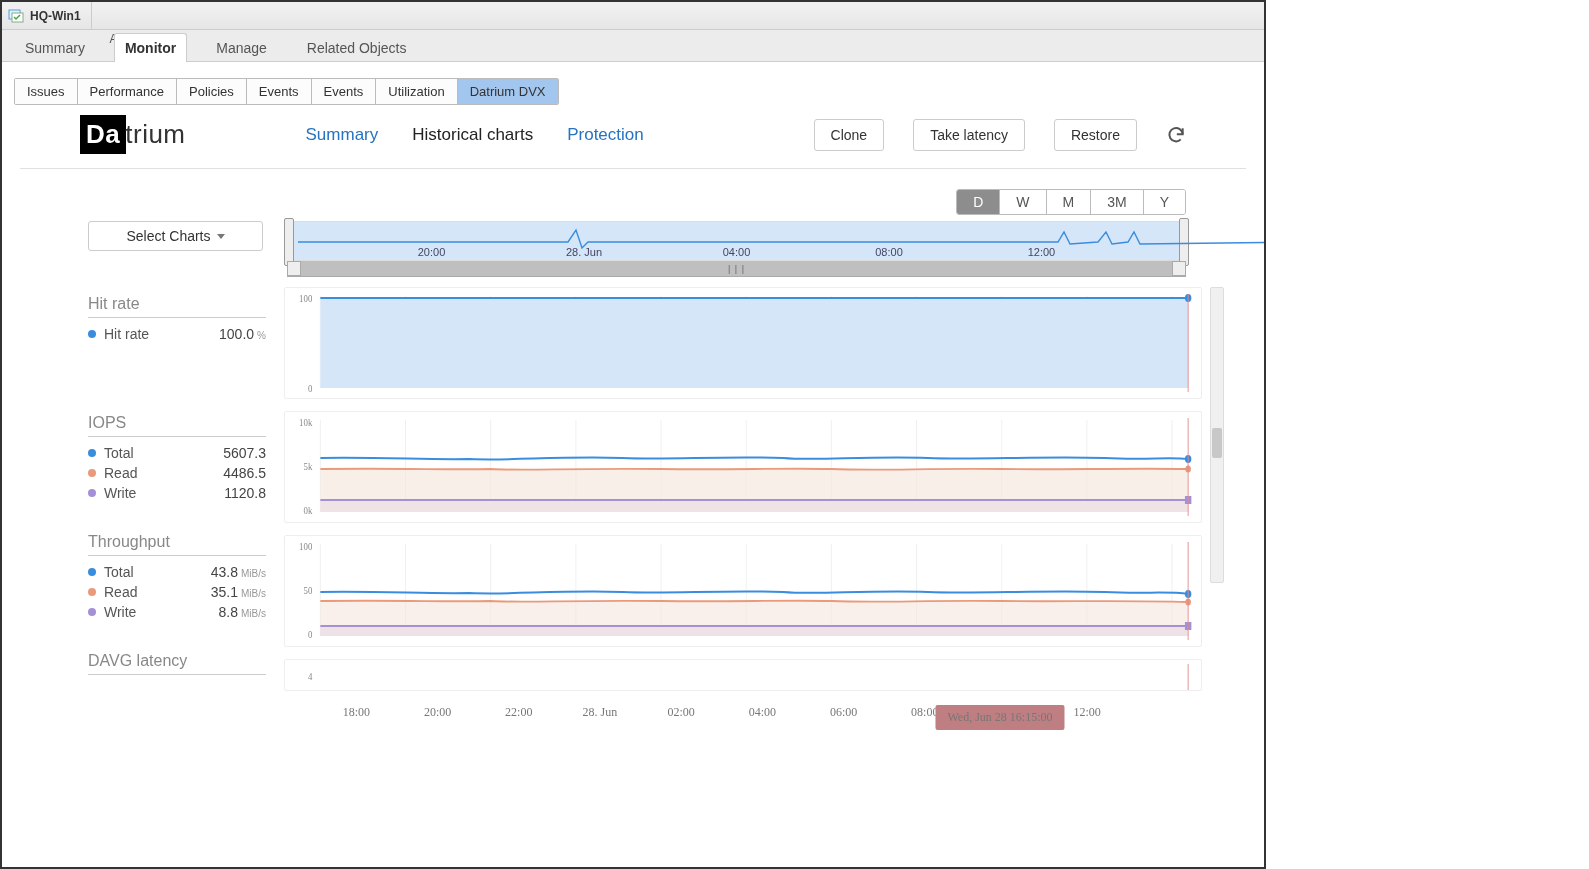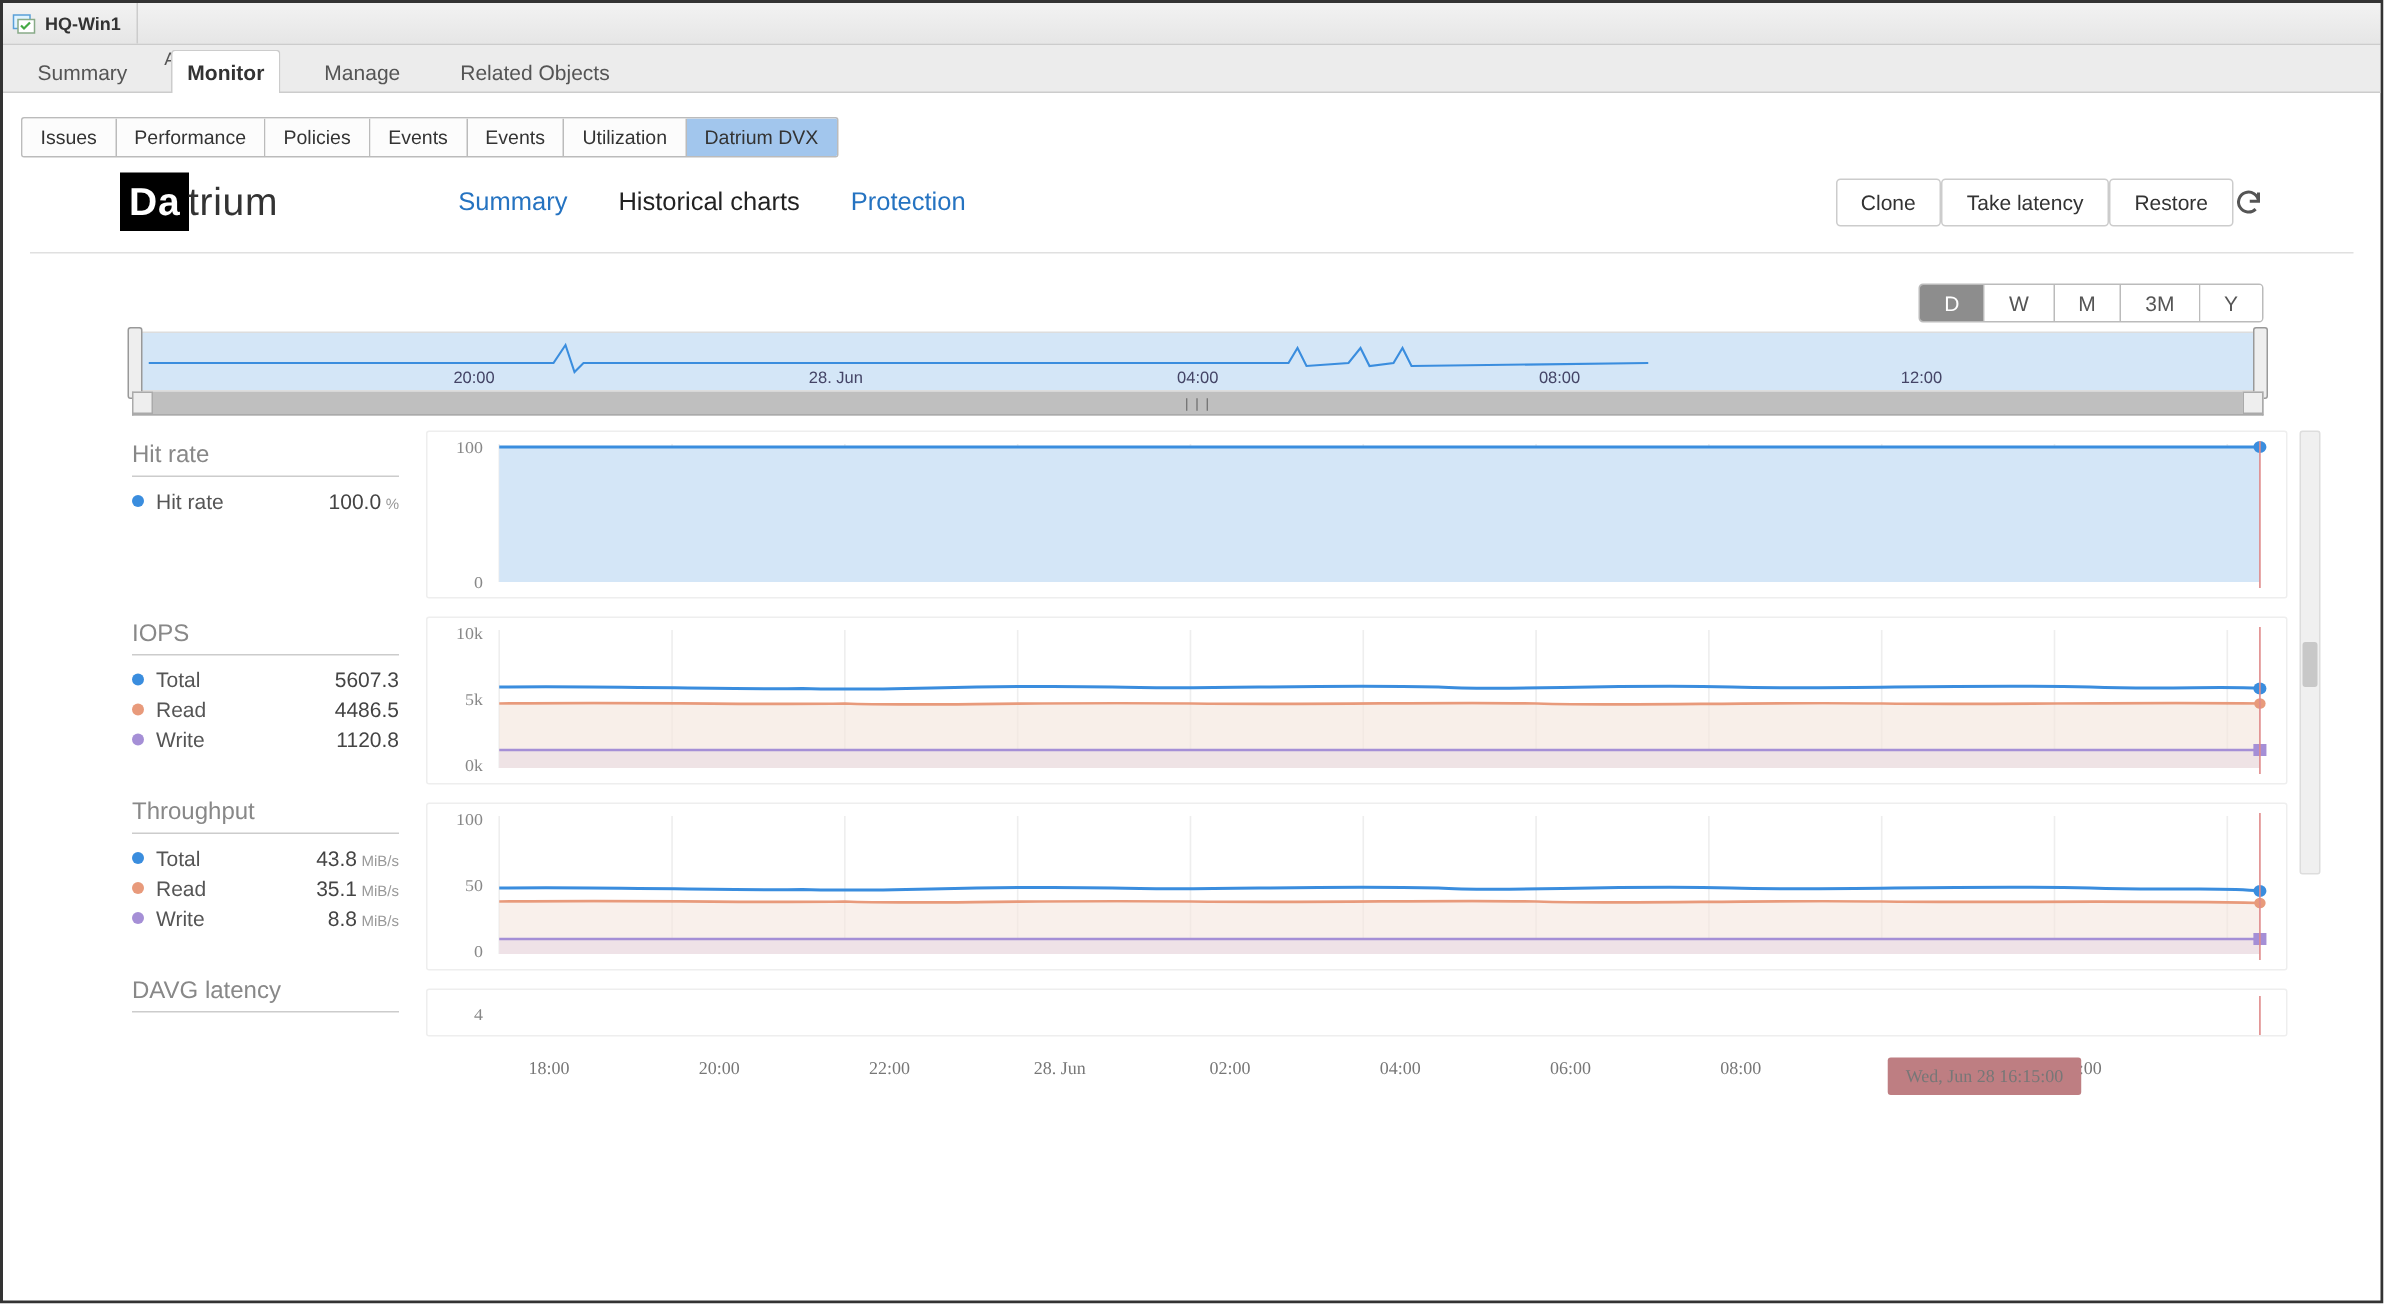--- a/index.html
+++ b/index.html
@@ -1,17 +1,17 @@
 <!DOCTYPE html>
 <html><head>
 <meta charset="utf-8">
 <style>
   * { box-sizing: border-box; }
   html, body { margin:0; padding:0; font-family: "Helvetica Neue", Arial, sans-serif; font-size:13px; color:#333; background:#fff;}
-  .frame { width:1589px; height:869px; border:2px solid #333; position:relative; overflow:hidden; }
+  .frame { width:1266px; height:869px; border:2px solid #333; position:relative; overflow:hidden; }
 
   
   .titlebar { height:28px; background:linear-gradient(#f2f2f2,#e6e6e6); border-bottom:1px solid #ccc; display:flex; align-items:center; padding:0 6px; gap:6px; font-size:12px; color:#333;}
   .vm-icon { width:16px; height:16px; display:inline-block; position:relative; }
   .vm-icon svg { width:16px; height:16px; }
   .tb-title { font-weight:bold; }
   .tb-sep { width:1px; height:100%; background:#ccc; margin:0 4px;}
   .tb-btn { padding:4px 8px; cursor:pointer; color:#555; display:flex; align-items:center; gap:4px;margin-top:46px;}
   .caret-down { width:0;height:0;border-left:4px solid transparent;border-right:4px solid transparent;border-top:5px solid #777;}
 
@@ -28,21 +28,21 @@
   .stab.active { background:#a2c6ed; }
 
   
   .vendor-bar { padding:10px 10px 12px 10px; }
   .vendor-inner { display:flex; align-items:center; padding:0 68px 0 68px;}
   .logo-da { background:#000; color:#fff; font-weight:700; font-size:26px; padding:4px 6px 4px 6px; letter-spacing:.5px;}
   .logo-trium { font-size:26px; letter-spacing:.5px; color:#333; margin-left:-1px; font-weight:500;}
   .vnav { display:flex; gap:34px; margin-left:120px; font-size:17px;}
   .vnav span { cursor:pointer; color:#2573c1; }
   .vnav span.plain { color:#222; }
-  .vbtns { margin-left:auto; display:flex; gap:0; align-items:center;}
+  .vbtns { margin-left:auto; display:flex; gap:29px; align-items:center;}
   .btn { border:1px solid #ccc; background:#fff; padding:7px 16px; border-radius:3px; cursor:pointer; font-size:14px; color:#333;}
   .refresh-icon { width:20px;height:20px; cursor:pointer; color:#555;}
   .vendor-divider { height:1px; background:#e0e0e0; margin:14px 8px 0 8px;}
 
   
   .range-row { display:flex; justify-content:flex-end; padding:8px 78px 0 0;}
   .range-group { display:flex; border:1px solid #bbb; border-radius:3px; overflow:hidden;}
   .range-btn { padding:4px 16px; border-right:1px solid #bbb; background:#fff; cursor:pointer; font-size:14px; color:#555;}
   .range-btn:last-child{border-right:none;}
   .range-btn.active { background:#8d8d8d; color:#fff; }
@@ -162,20 +162,26 @@
     <div class="range-group">
       <span class="range-btn active">D</span>
       <span class="range-btn">W</span>
       <span class="range-btn">M</span>
       <span class="range-btn">3M</span>
       <span class="range-btn">Y</span>
     </div>
   </div>
 
   <div class="content-row">
+    <div class="select-charts">
+      <span class="btn">
+        <span>Select Charts</span>
+        <span class="caret-down"></span>
+      </span>
+    </div>
     <div class="overview-wrap">
       <div class="overview">
         <div class="ov-handle left"></div>
         <div class="ov-handle right"></div>
         <svg class="ov-line" viewBox="0 0 1000 22" preserveAspectRatio="none">
           <path d="M0 14 L270 14 L278 2 L284 20 L290 14 L760 14 L766 4 L772 16 L800 14 L808 4 L814 16 L830 14 L836 4 L842 16 L1000 14" stroke="#3a8dde" fill="none" stroke-width="1.4"></path>
         </svg>
         <span class="ov-tick" style="left:16%">20:00</span>
         <span class="ov-tick" style="left:33%">28. Jun</span>
         <span class="ov-tick" style="left:50%">04:00</span>

